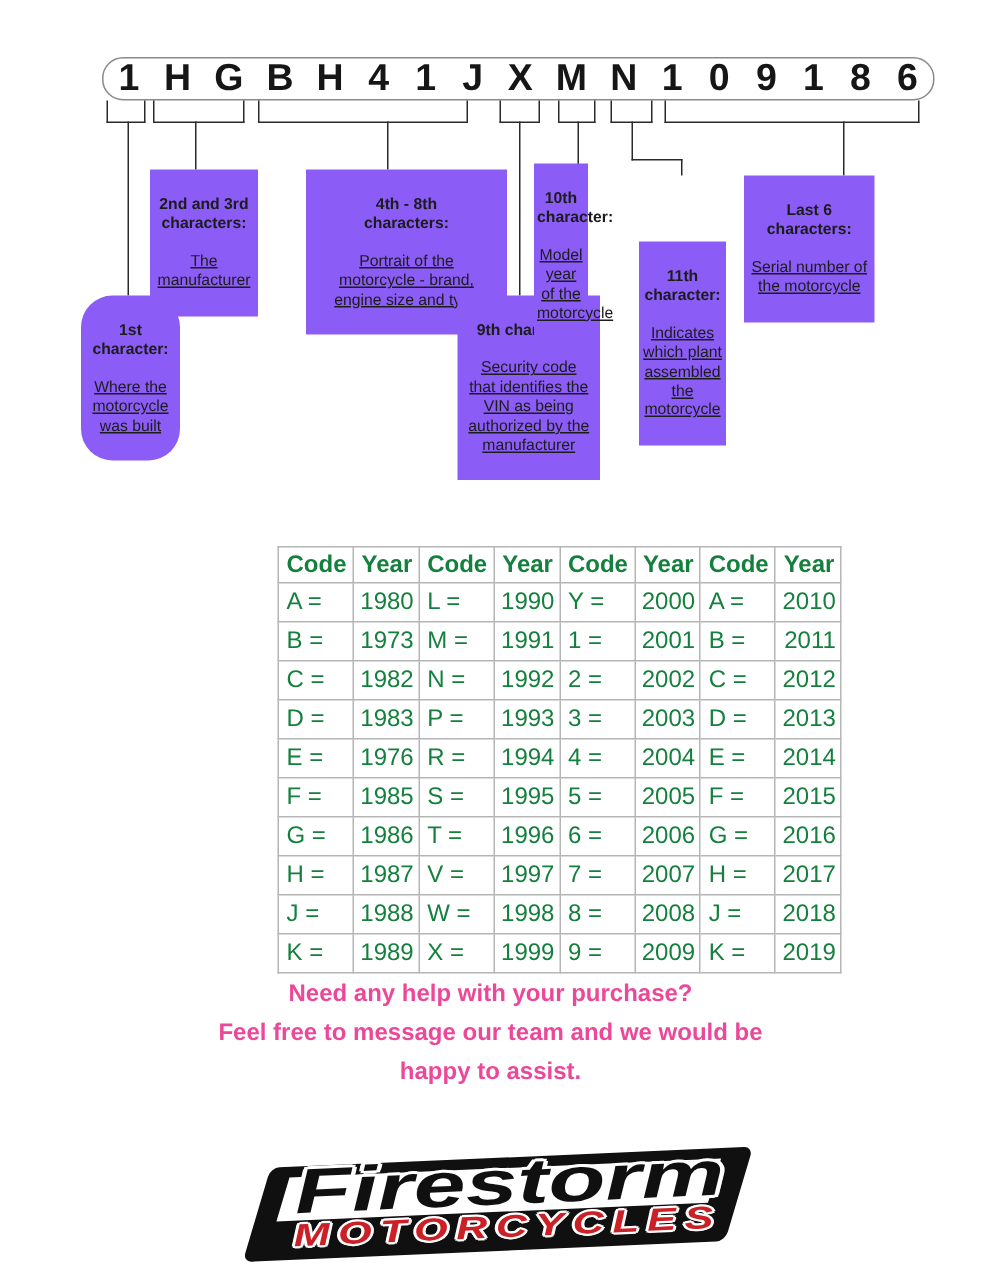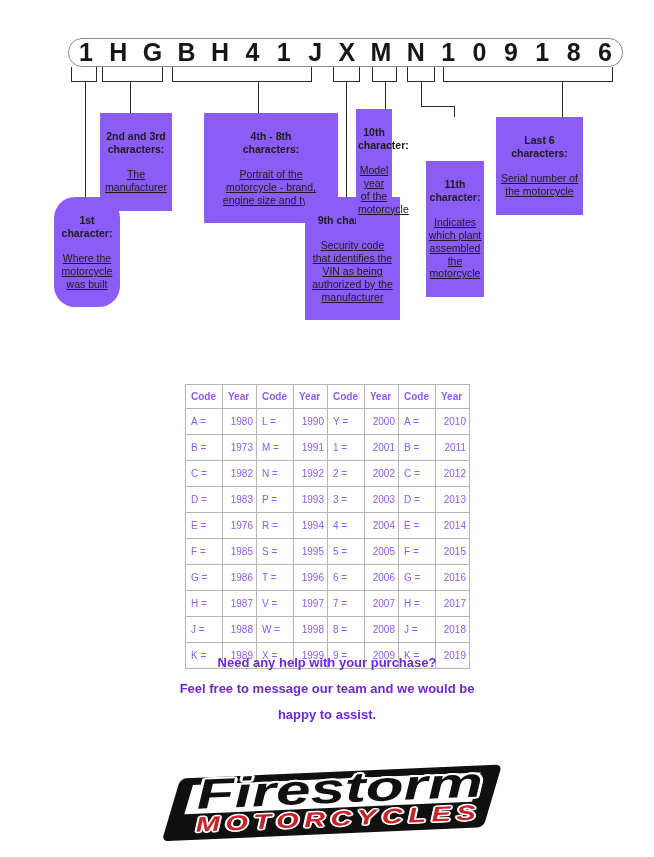--- a/index.html
+++ b/index.html
@@ -52,31 +52,31 @@
   .note5{left:356px;top:109px;width:36px;}
   .note6{left:426px;top:117px;width:58px;margin-top:44px;}
   .note7{left:496px;top:117px;width:87px;}
   
   .source{
     position:absolute;left:55px;top:296px;font-size:11.5px;color:#1a1a1a;
     white-space:pre;
   }
   
   .table-wrap{position:absolute;left:185px;top:364px;}
-  table.codes{border-collapse:collapse;font-size:10px;color:#8b5cf6;margin-top:20px;}
+  table.codes{border-collapse:collapse;font-size:16px;color:#15803d;}
   table.codes th,table.codes td{
     border:1px solid #b5b5b5;height:23px;box-sizing:content-box;vertical-align:middle;
   }
   table.codes th{font-weight:bold;text-align:left;padding:0 4px 0 5px;}
   table.codes td.cd{width:30px;text-align:left;padding-left:5px;}
   table.codes td.yr{width:29px;text-align:right;padding-right:3px;}
   
   .help{
     position:absolute;left:0;right:0;top:650px;text-align:center;
-    font-size:13px;font-weight:bold;line-height:26px;color:#6d28d9;
+    font-size:16px;font-weight:bold;line-height:26px;color:#ec4899;
     white-space:pre-line;
   }
   
   .logo{position:absolute;left:163px;top:770px;width:334px;height:70px;
         transform:rotate(-2.5deg);}
   .logo-bg{position:absolute;left:8px;top:2px;right:4px;bottom:6px;
            background:#101010;transform:skewX(-19deg);border-radius:6px;}
   .logo-inner{position:absolute;left:26px;top:9px;width:288px;height:29px;
               background:#ffffff;transform:skewX(-19deg);}
   .logo-brand{

